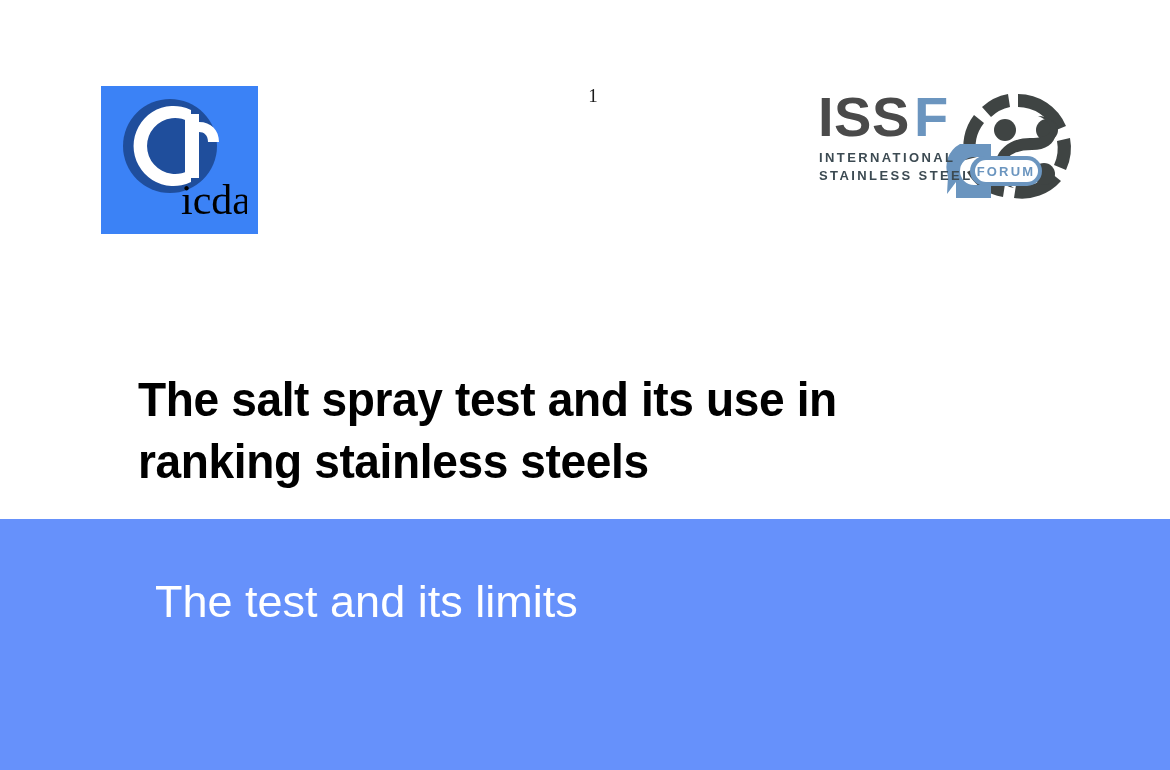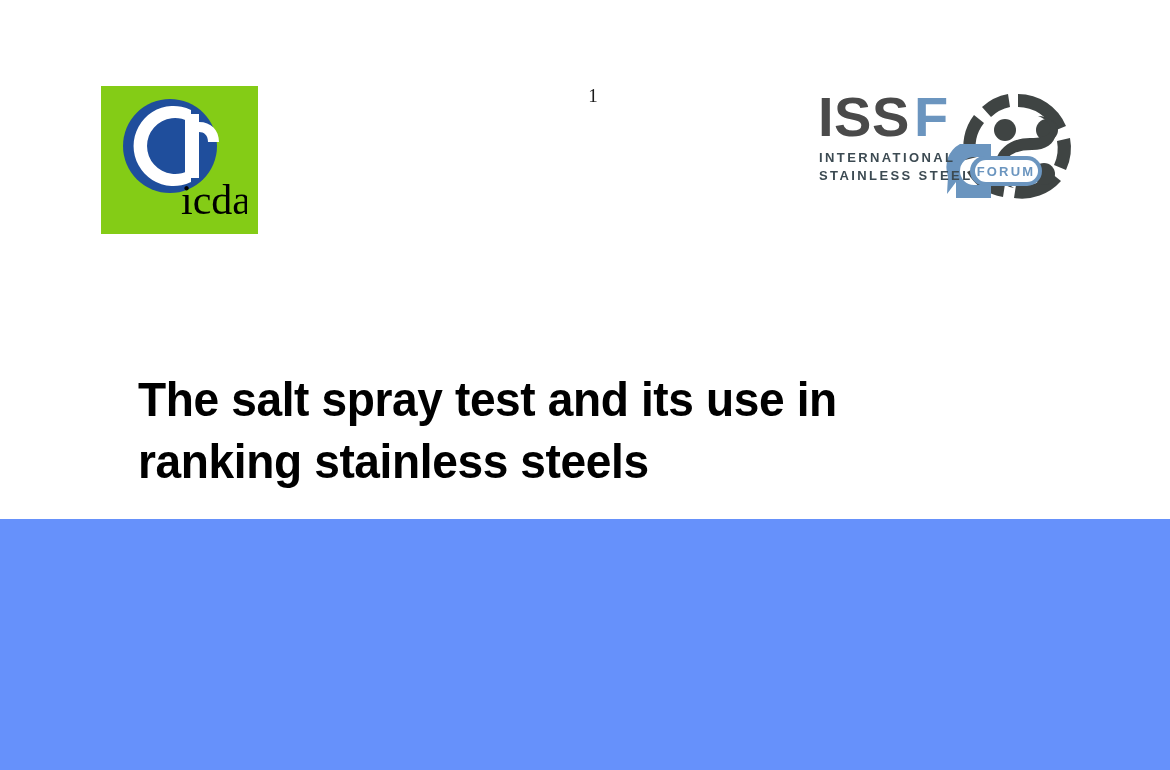--- a/index.html
+++ b/index.html
@@ -21,21 +21,21 @@
     background: #ffffff;
   }
 
   
   .icda-logo-box {
     position: absolute;
     left: 101px;
     top: 86px;
     width: 157px;
     height: 148px;
-    background: #84cc16;
+    background: #3b82f6;
     text-align: right;
   }
   .icda-mark {
     position: absolute;
     left: 12px;
     top: 8px;
     width: 134px;
     height: 132px;
   }
   .icda-svg { display:block; width:100%; height:100%; }
@@ -161,14 +161,15 @@
       <text x="1" y="94" font-family="Liberation Sans, sans-serif" font-size="13" font-weight="bold" letter-spacing="2.4" fill="#3c4a52">STAINLESS STEEL</text>
     </svg>
   </div>
 
   <div class="slide-title">
     <span class="line">The salt spray test and its use in</span>
     <span class="line">ranking stainless steels</span>
   </div>
 
   <div class="blue-band"></div>
+  <div class="band-text">The test and its limits</div>
 
 </div>
 
 </body></html>

